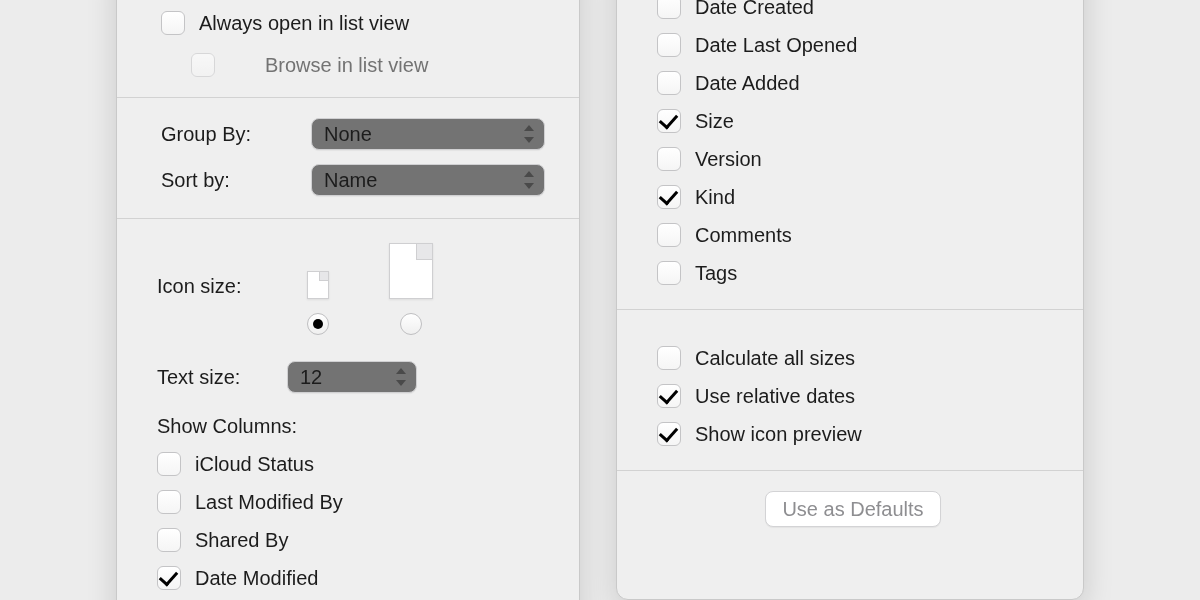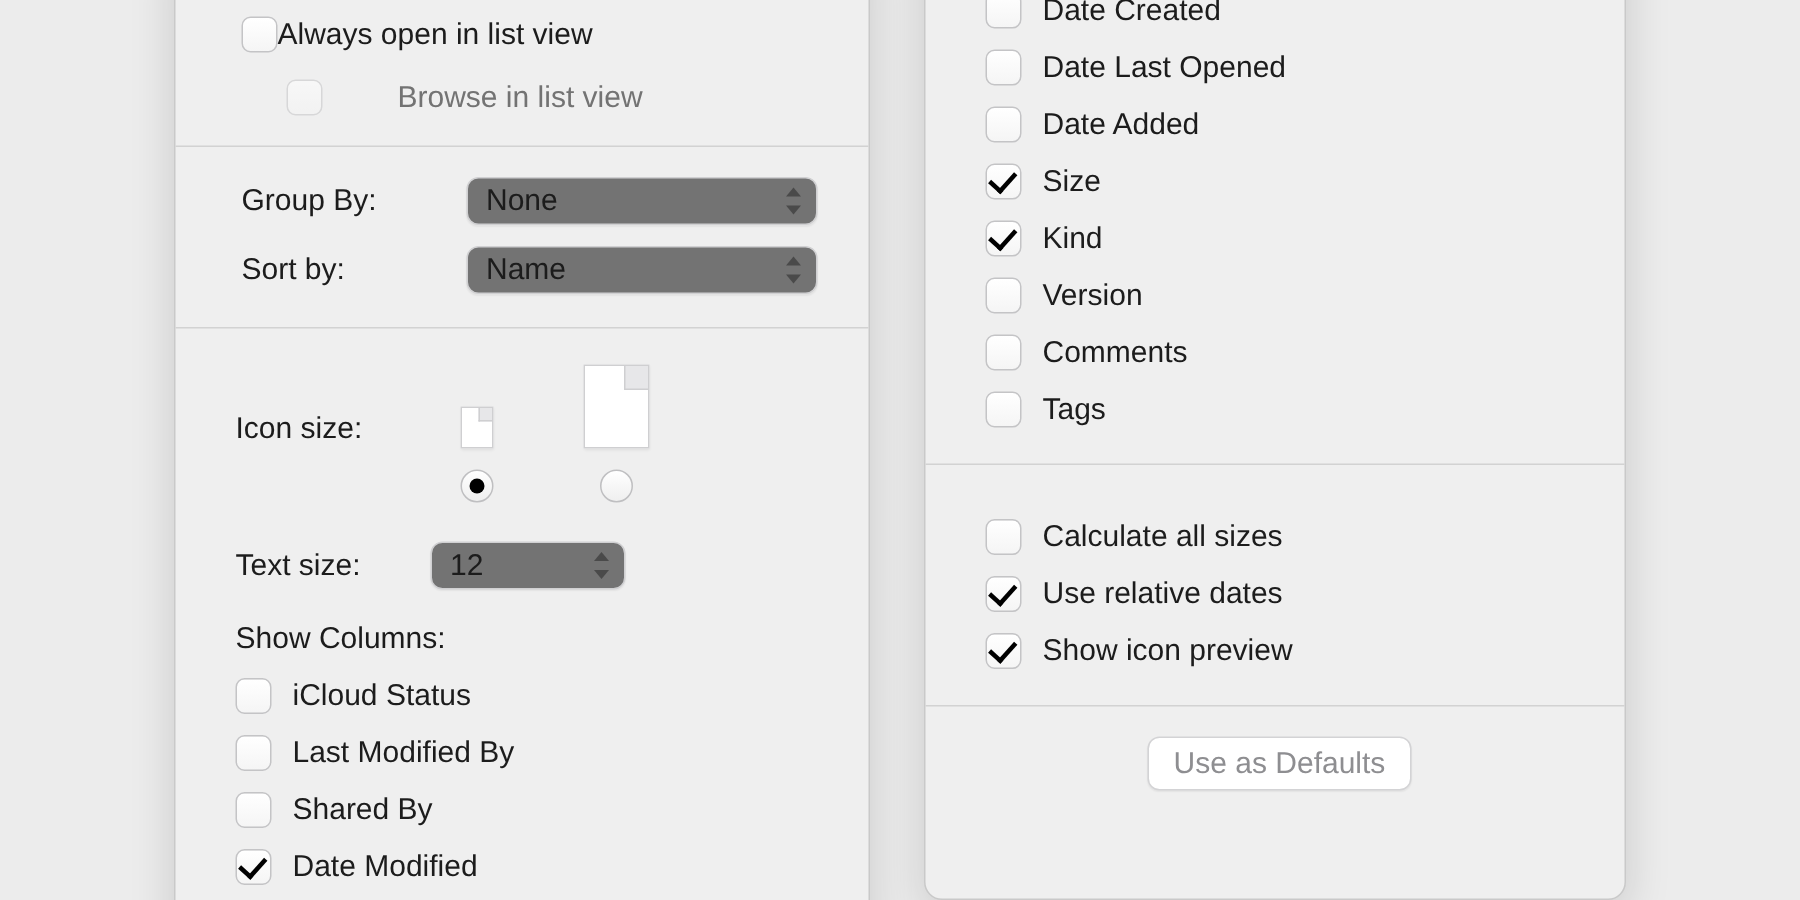--- a/index.html
+++ b/index.html
@@ -238,21 +238,21 @@
     box-shadow: 0 1px 1px rgba(0,0,0,0.05);
     cursor: default;
   }
 </style>
 </head>
 <body>
 
 <div class="panel left">
 
   <div class="sec1">
-    <div class="row" style="gap:0;">
+    <div class="row" style="gap:14px;">
       <div class="checkbox"></div>
       <span class="check-label">Always open in list view</span>
     </div>
     <div class="row" style="gap:14px; margin-top:18px; margin-left:30px;">
       <div class="checkbox" style="opacity:0.55;"></div>
       <span class="check-label disabled">Browse in list view</span>
     </div>
   </div>
 
   <div class="section-divider"></div>
@@ -343,26 +343,26 @@
         </div>
         <div class="col-item">
           <div class="checkbox"></div>
           <span class="check-label">Date Added</span>
         </div>
         <div class="col-item">
           <div class="checkbox checked"></div>
           <span class="check-label">Size</span>
         </div>
         <div class="col-item">
+          <div class="checkbox"></div>
+          <span class="check-label">Version</span>
+        </div>
+        <div class="col-item">
           <div class="checkbox checked"></div>
           <span class="check-label">Kind</span>
-        </div>
-        <div class="col-item">
-          <div class="checkbox"></div>
-          <span class="check-label">Version</span>
         </div>
         <div class="col-item">
           <div class="checkbox"></div>
           <span class="check-label">Comments</span>
         </div>
         <div class="col-item">
           <div class="checkbox"></div>
           <span class="check-label">Tags</span>
         </div>
       </div>

